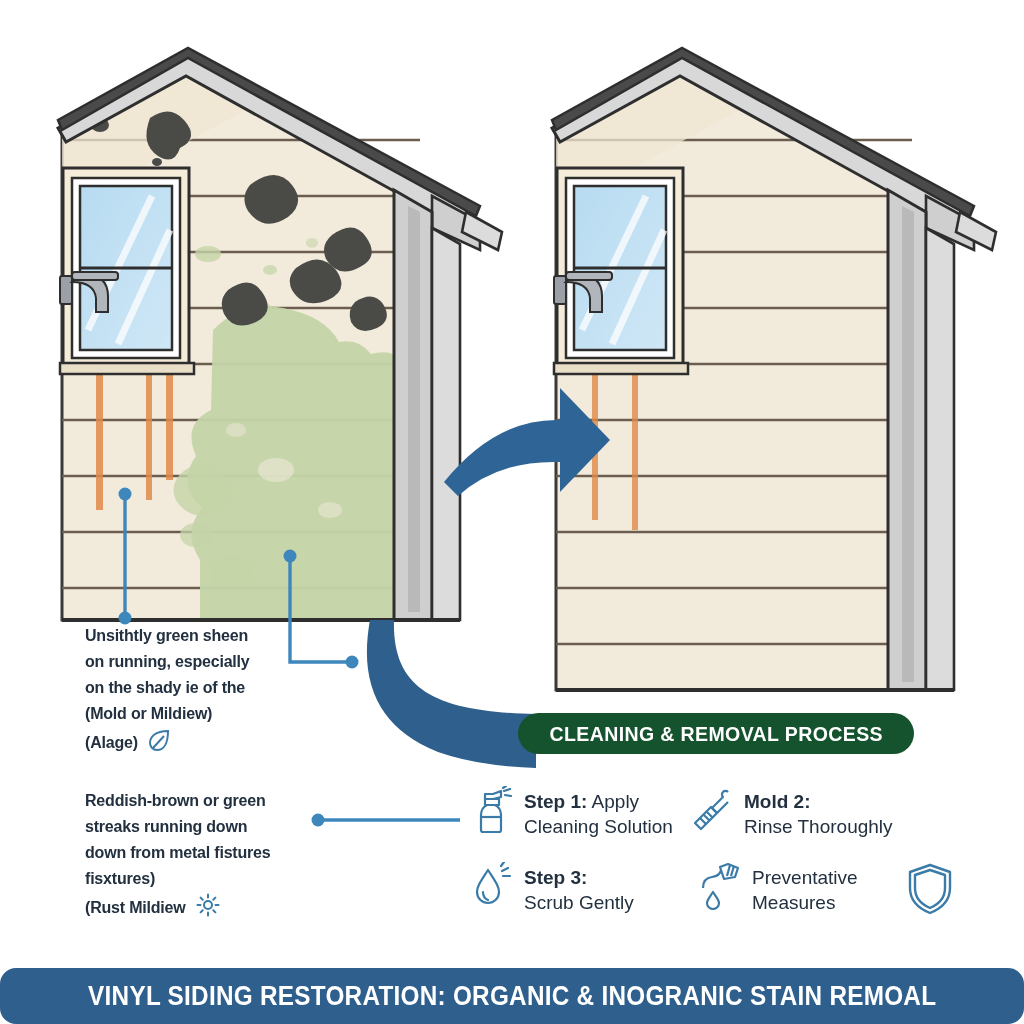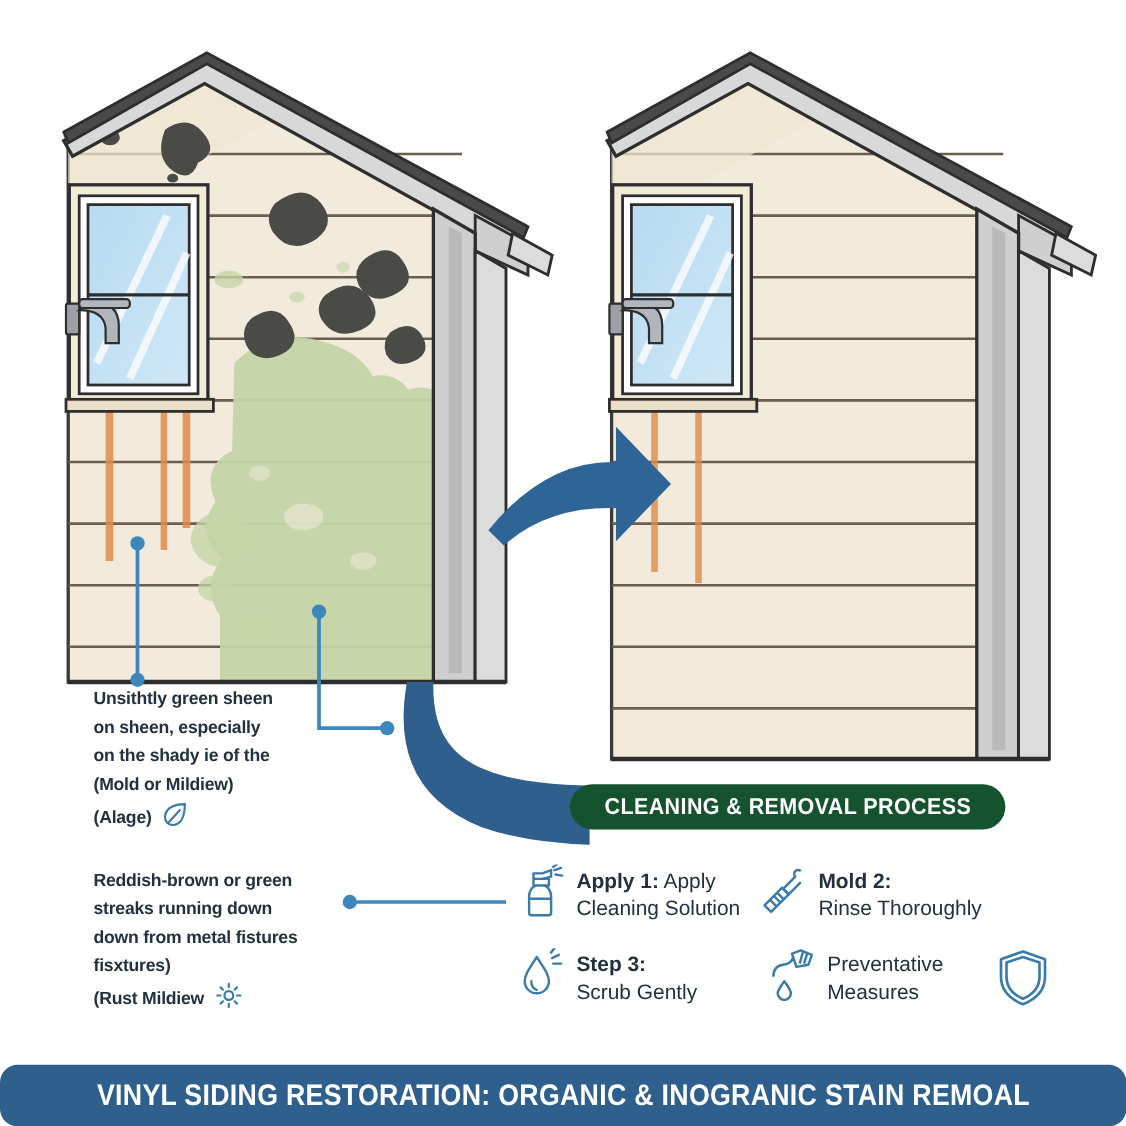--- a/index.html
+++ b/index.html
@@ -226,21 +226,21 @@
       <circle cx="125" cy="494" r="6.5"></circle>
       <circle cx="125" cy="618" r="6.5"></circle>
       <circle cx="290" cy="556" r="6.5"></circle>
       <circle cx="352" cy="662" r="6.5"></circle>
       <circle cx="318" cy="820" r="6.5"></circle>
     </g>
   </svg>
 
   <div class="callout" style="left:85px;top:623px;">
     <span class="ln">Unsithtly green sheen</span>
-    <span class="ln">on sheen, especially</span>
+    <span class="ln">on running, especially</span>
     <span class="ln">on the shady ie of the</span>
     <span class="ln">(Mold or Mildiew)</span>
     <span class="ln">
       <span>(Alage)</span>
       <span class="inline-ico">
         <svg width="26" height="26" viewBox="0 0 26 26" fill="none" stroke="#3a7ba8" stroke-width="2">
           <path d="M21 4 C8 4 3 10 3 16 a7 7 0 0 0 7 7 c7 0 11 -7 11 -19 Z"></path>
           <path d="M6 21 L17 9"></path>
         </svg>
       </span>
@@ -284,21 +284,21 @@
         <path d="M15 19 q-6 3 -6 10 v15 a2 2 0 0 0 2 2 h16 a2 2 0 0 0 2 -2 v-15 q0 -7 -6 -10"></path>
         <path d="M10 31 h18"></path>
         <g stroke-linecap="round">
             <path d="M32 5 l6 -2"></path>
             <path d="M33 9 l6 1"></path>
             <path d="M31 2 l3 -2"></path>
           </g>
       </svg>
     </span>
     <span class="txt">
-      <b>Apply 1:</b><span> Apply</span>
+      <b>Step 1:</b><span> Apply</span>
       <span class="l2">Cleaning Solution</span>
     </span>
   </div>
 
   <div class="step" style="left:692px;top:786px;">
     <span class="ico">
       <svg width="42" height="48" viewBox="0 0 42 48" fill="none" stroke="#3a7ba8" stroke-width="2.2" stroke-linejoin="round">
         <path d="M36 6 a3.5 3.5 0 1 0 -5 5 L20 22 l5 5 L36 16"></path>
         <path d="M19 21 L8 32 l6 6 L25 27 Z"></path>
         <path d="M8 32 L3 37 l6 6 l5 -5"></path>

